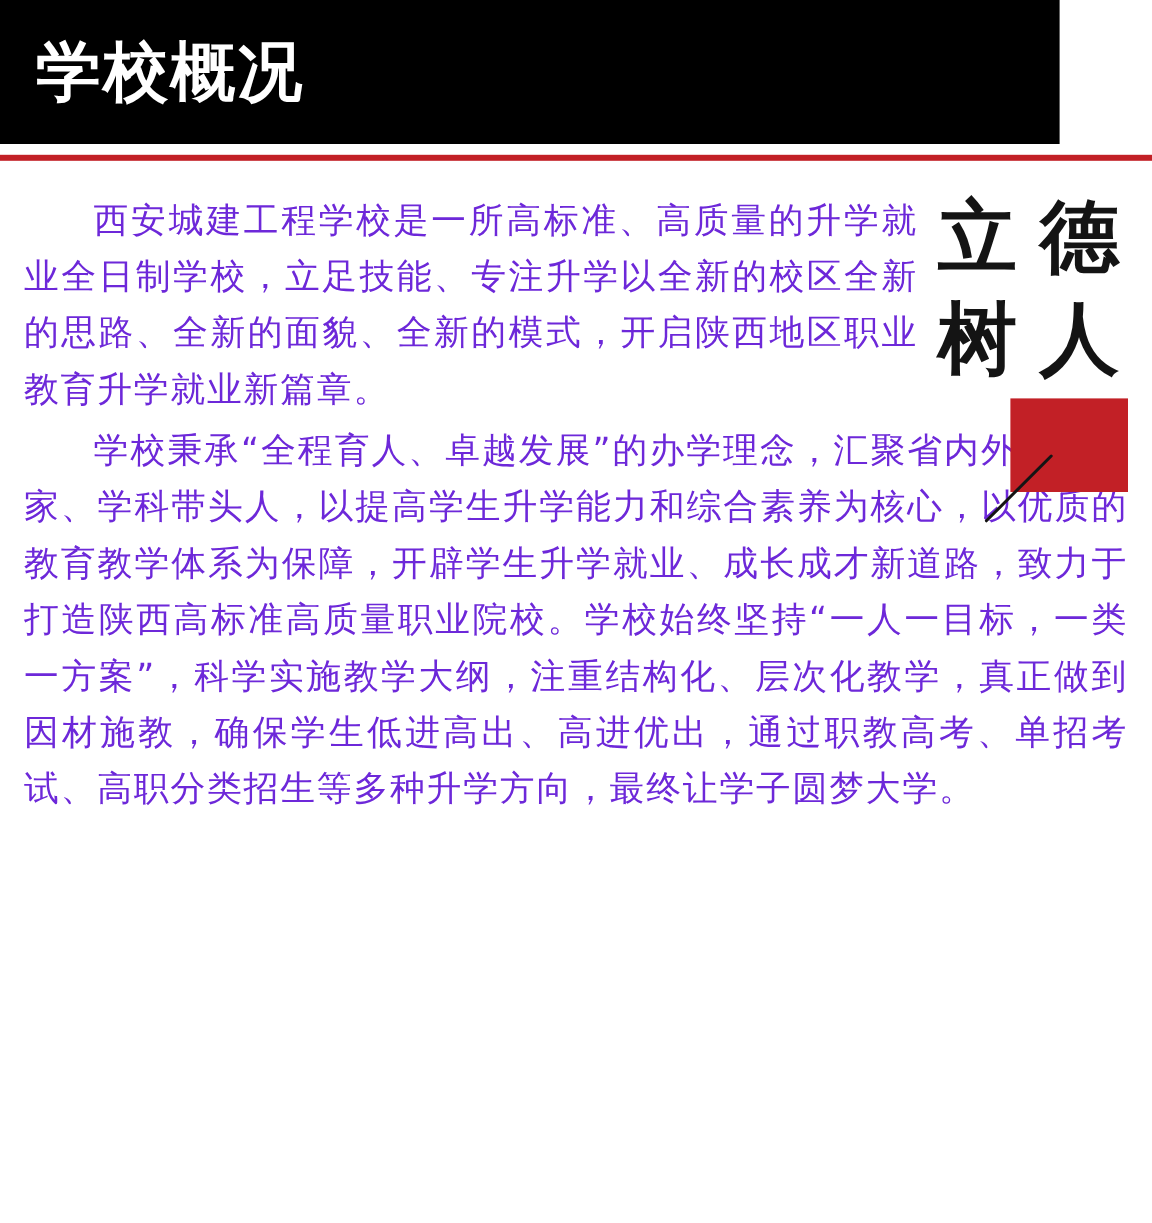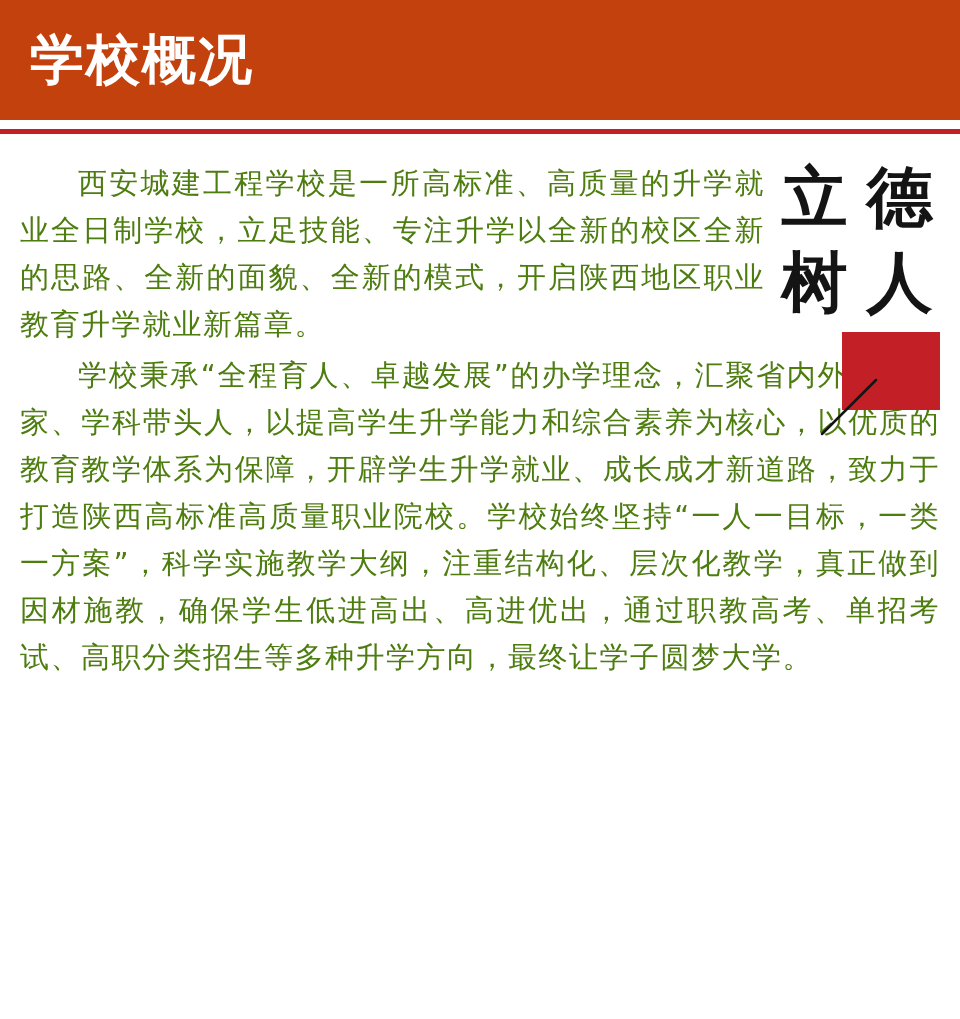--- a/index.html
+++ b/index.html
@@ -11,23 +11,23 @@
     height: 1019px;
     background: #ffffff;
     font-family: "Liberation Sans", "DejaVu Sans", sans-serif;
     overflow: hidden;
     position: relative;
   }
 
   
   .header-banner {
     position: relative;
-    width: 960px;
+    width: 883px;
     height: 120px;
-    background: #c2410c;
+    background: #000000;
     box-sizing: border-box;
     display: flex;
     align-items: center;
   }
   .header-title-cn {
     color: #ffffff;
     font-size: 54px;
     font-weight: bold;
     letter-spacing: 2px;
     margin-left: 30px;
@@ -58,21 +58,21 @@
   .content {
     position: relative;
     padding: 26px 22px 0 20px;
     box-sizing: border-box;
     width: 960px;
   }
 
   .para {
     font-family: "DejaVu Sans", "Liberation Sans", sans-serif;
     font-size: 29px;
-    color: #4d7c0f;
+    color: #6d28d9;
     line-height: 1.62;
     text-align: justify;
     text-align-last: left;
     text-indent: 2em;
     margin: 0 0 2px 0;
     letter-spacing: 1.5px;
   }
   .para-1 {
     width: 745px;   
   }

